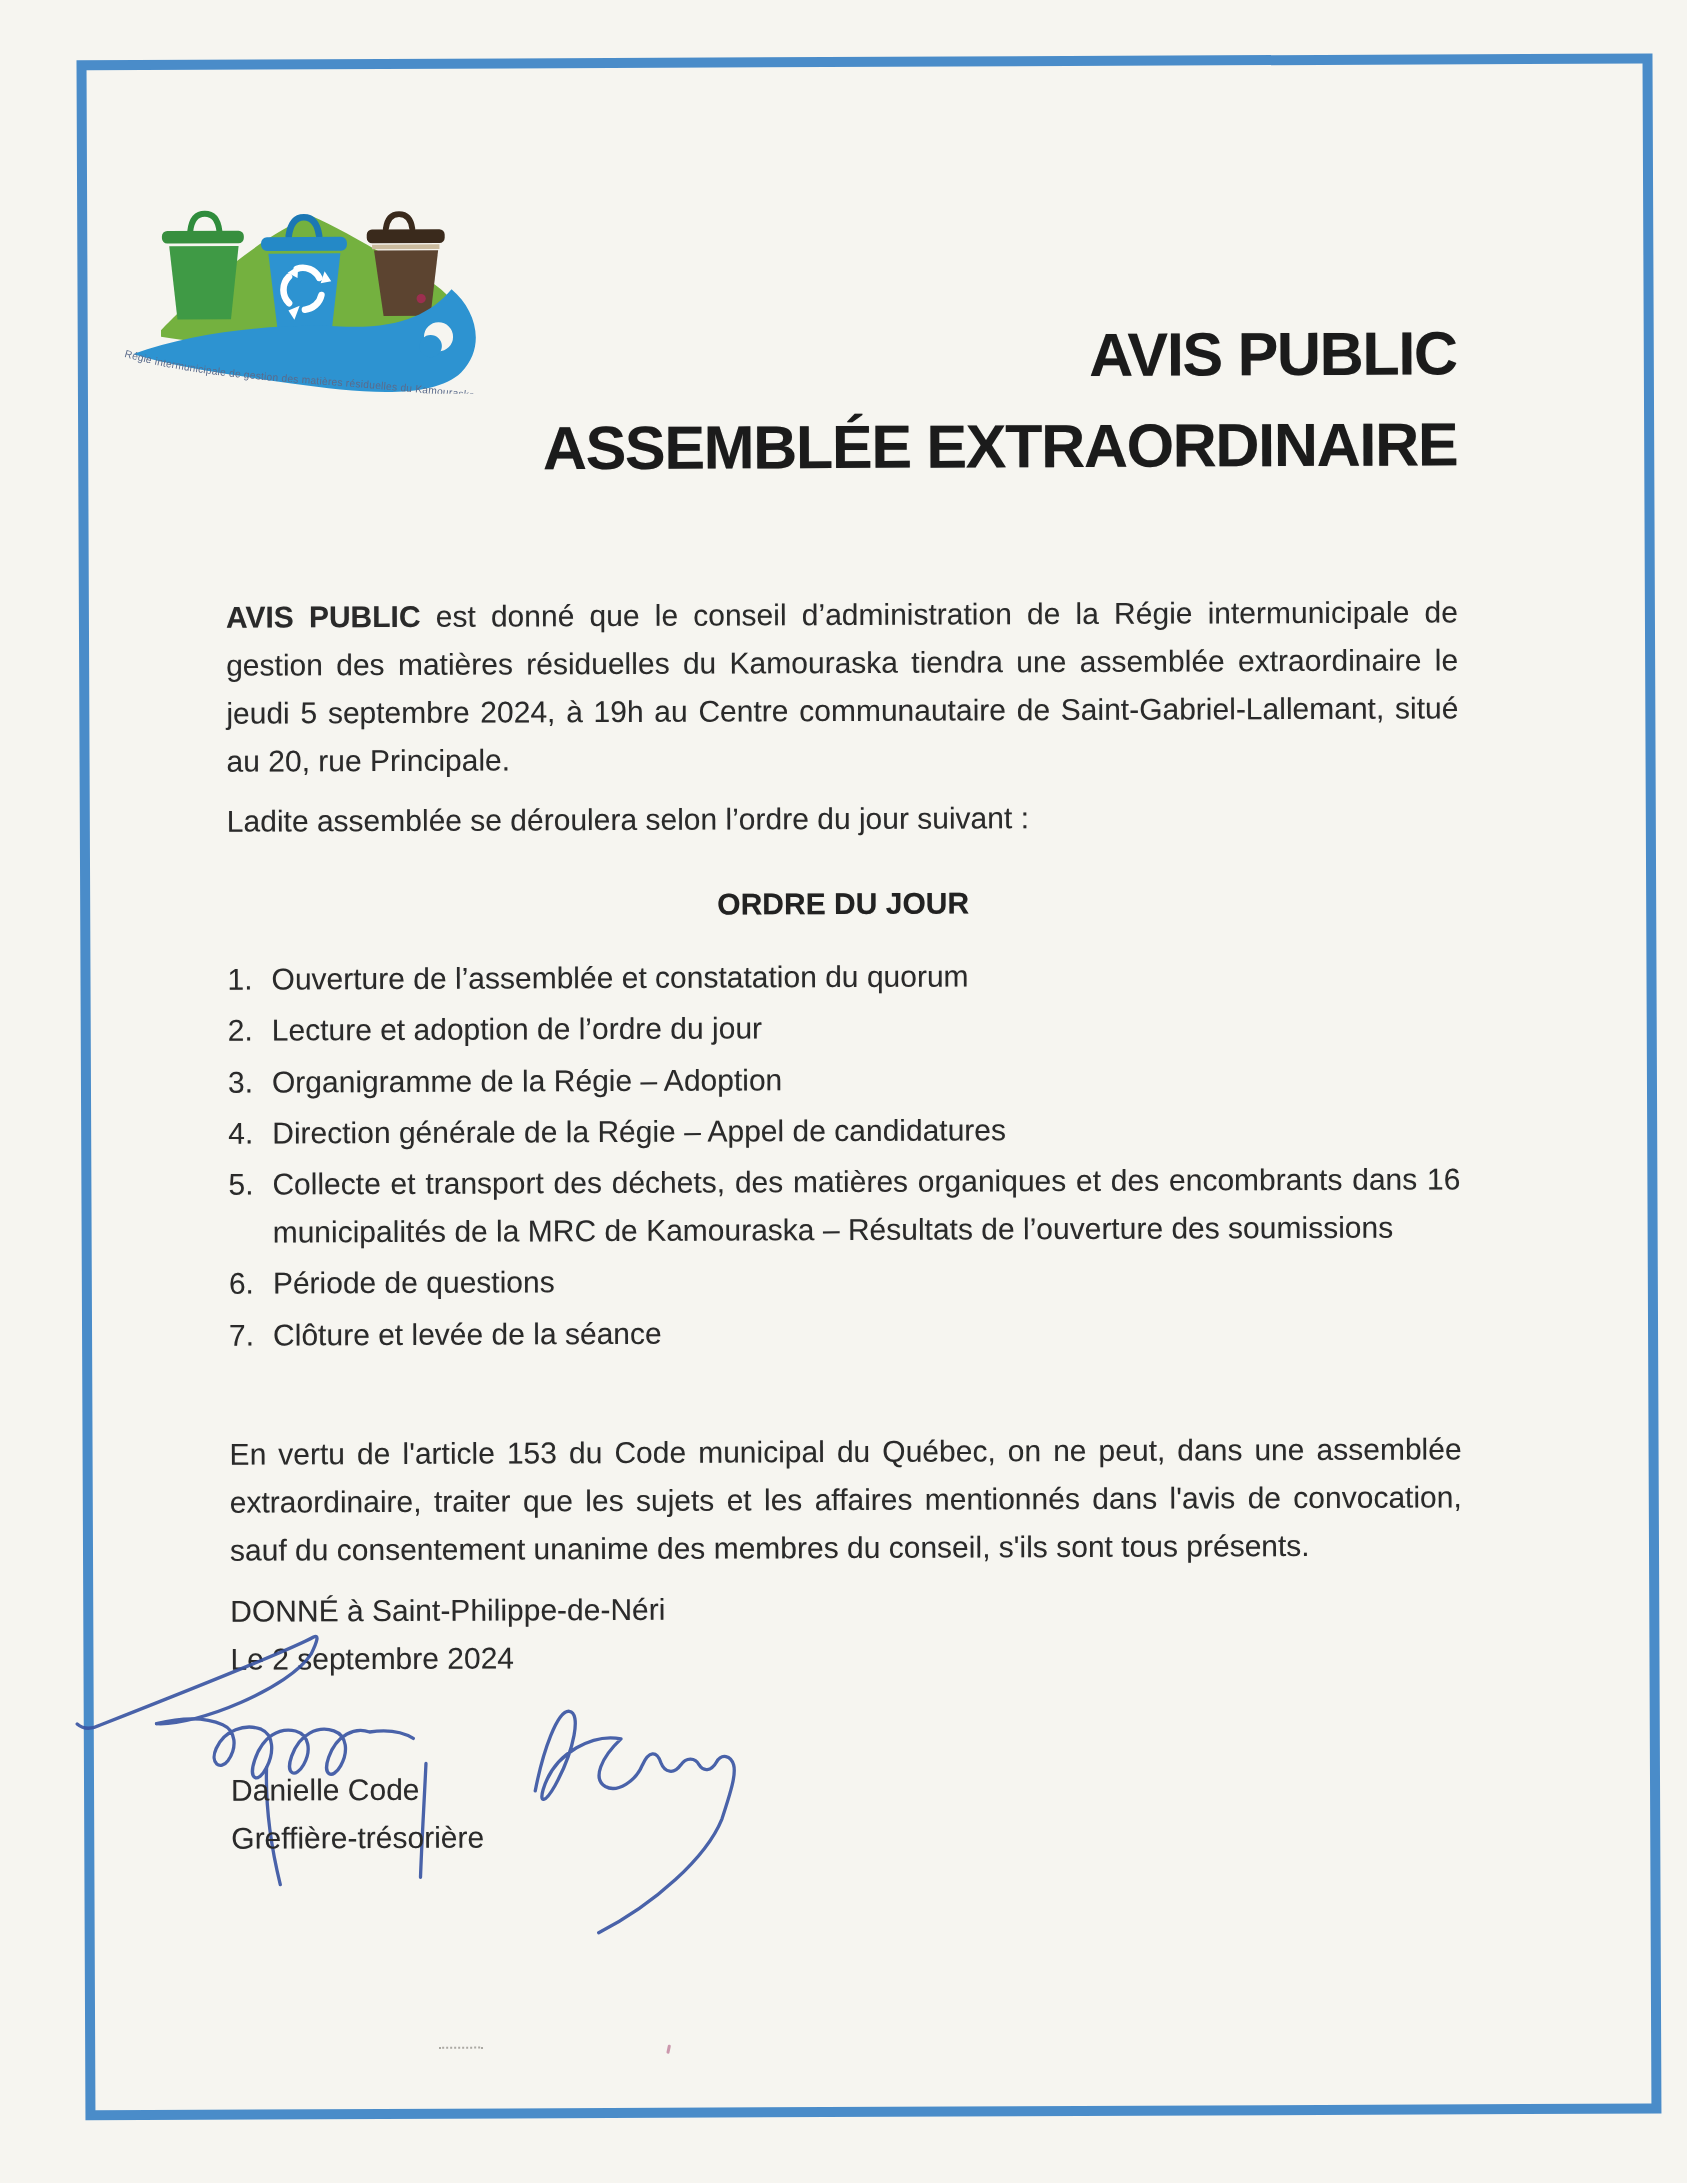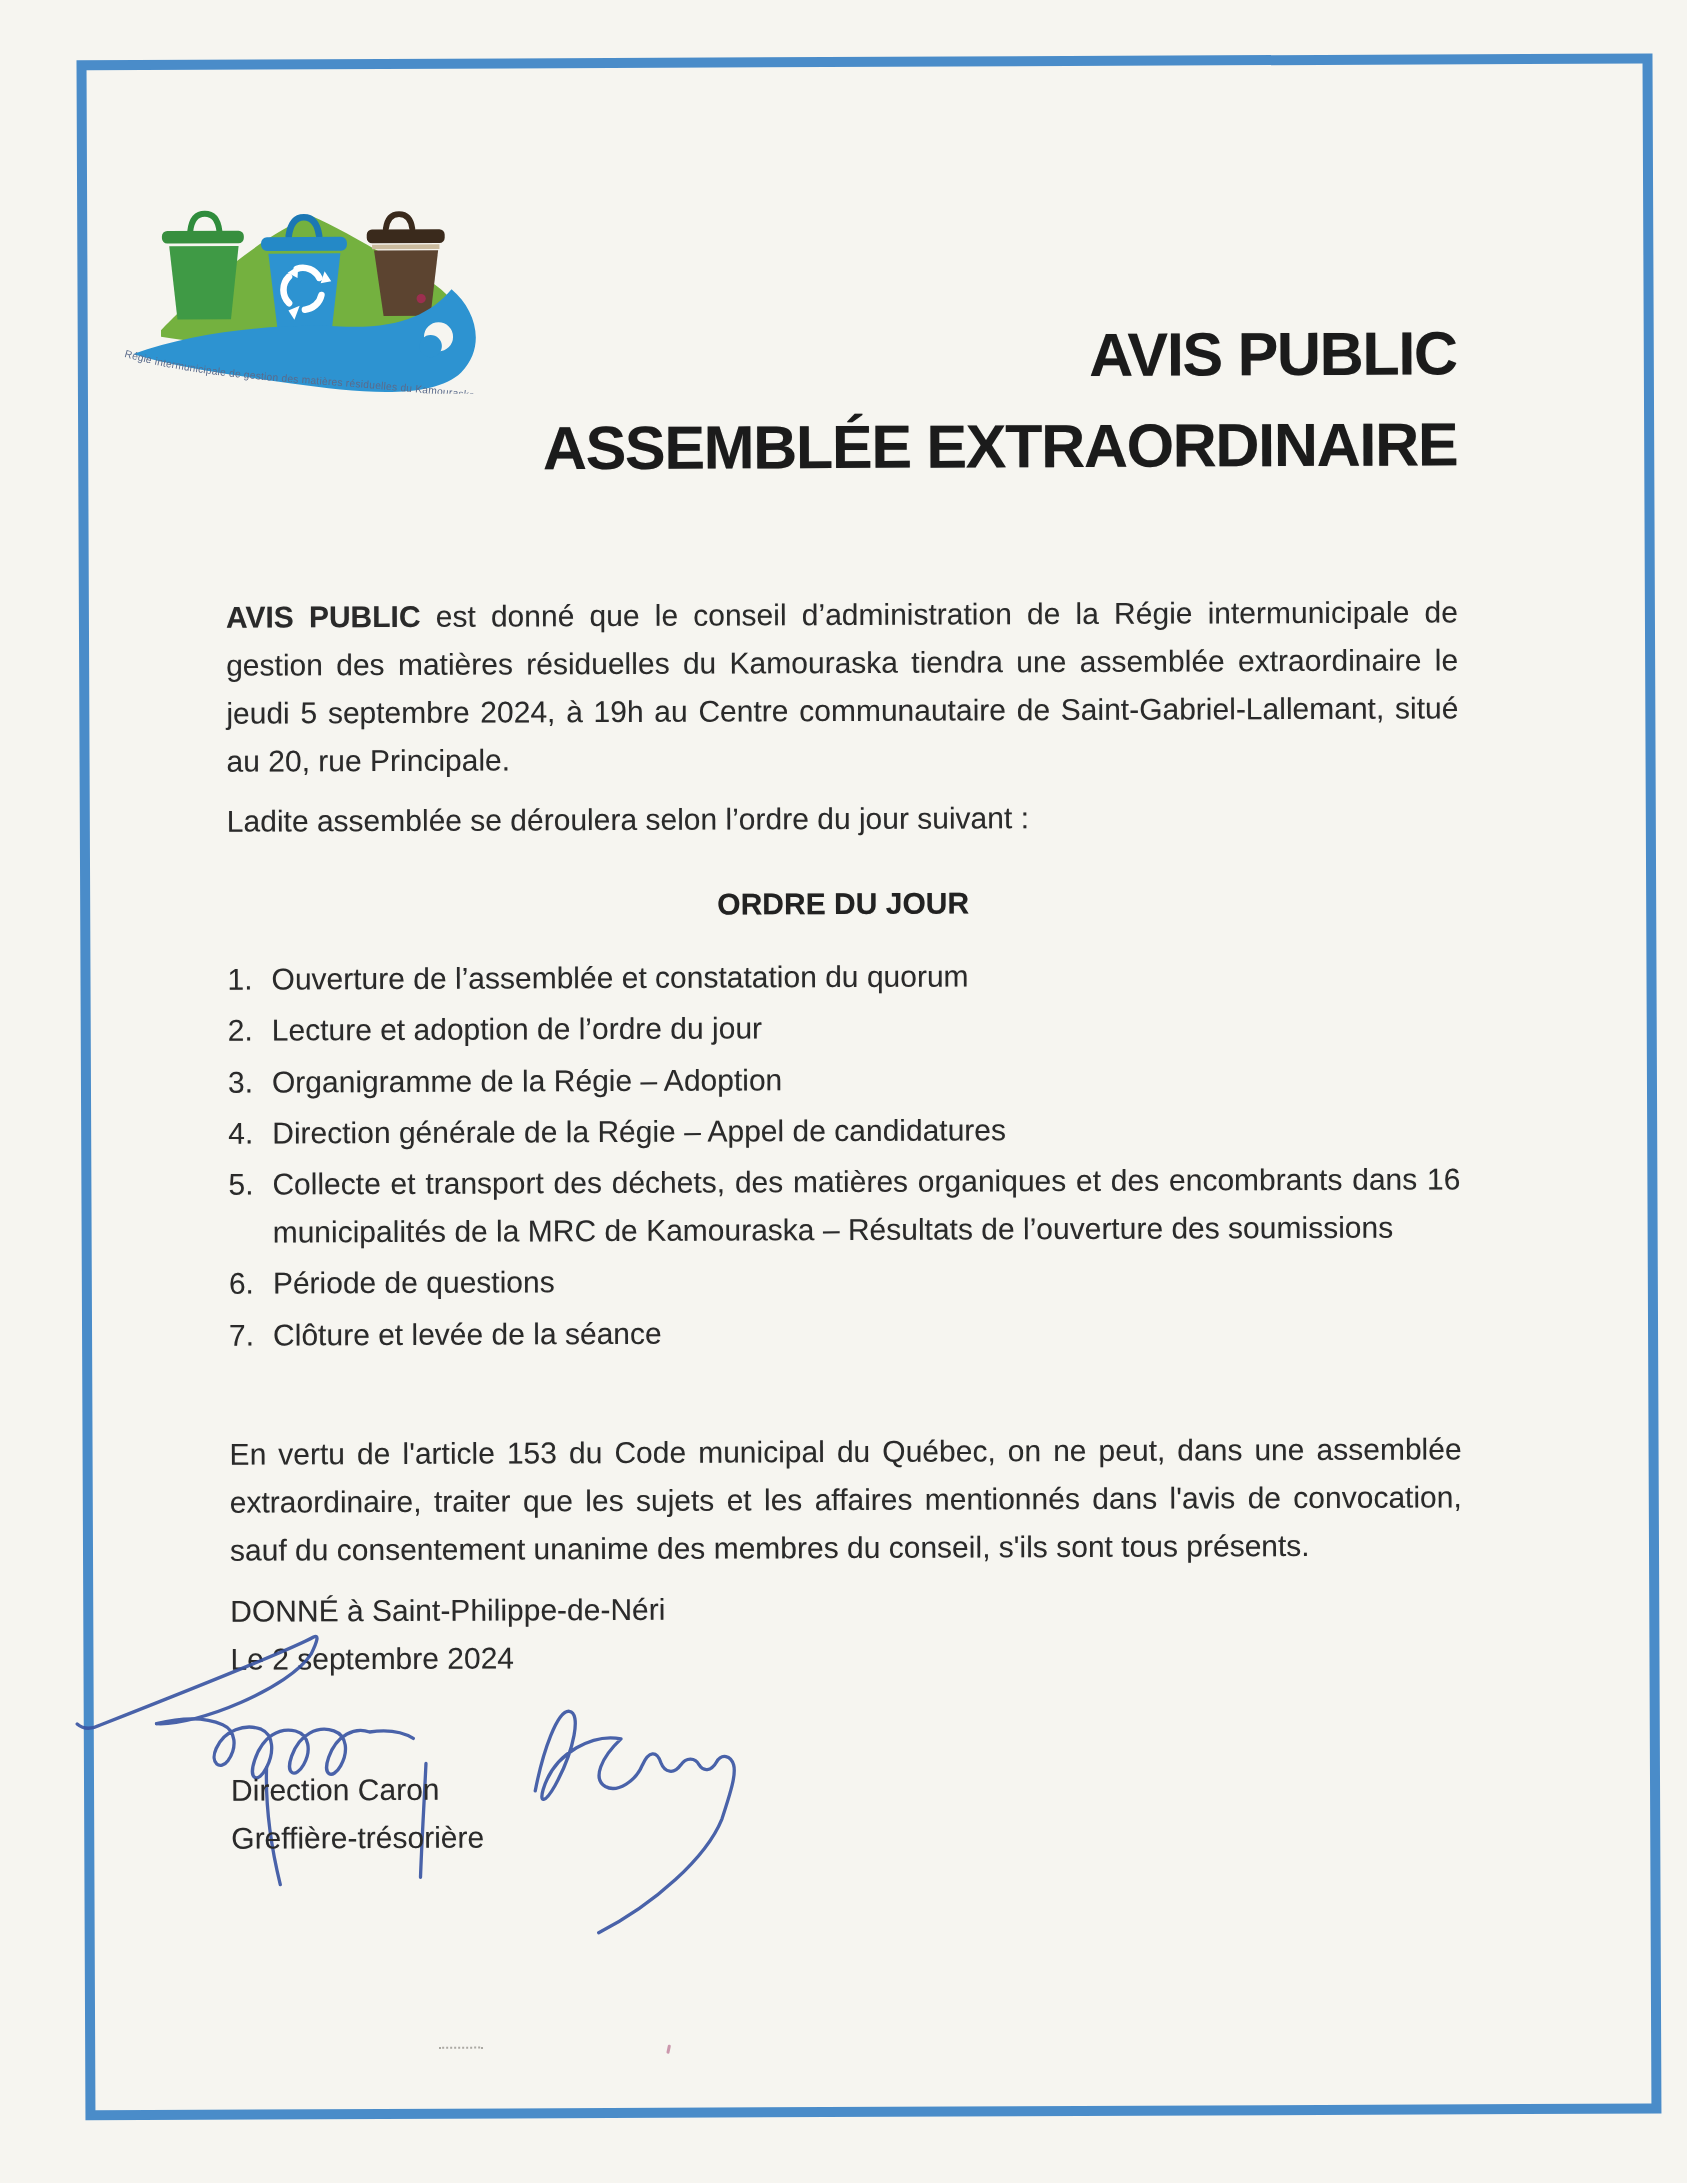--- a/index.html
+++ b/index.html
@@ -160,21 +160,21 @@
       <g stroke="#3a55a3" stroke-width="5" fill="none" stroke-linecap="round" stroke-linejoin="round" opacity="0.92">
         <path d="M 8 196 q 14 12 34 2 C 140 160 330 86 366 66 q 12 -6 -4 26 C 330 142 190 200 128 196"></path>
         <path d="M 128 196 C 170 186 205 188 228 198 C 248 207 250 232 236 252 C 224 268 208 256 218 234 C 230 206 262 196 286 205 C 305 213 306 240 294 263 C 281 288 266 282 276 252 C 288 216 314 202 338 208 C 359 214 362 238 350 259 C 338 280 322 274 332 246 C 344 212 372 200 396 208 C 416 215 418 240 406 261 C 394 282 378 276 388 248 C 400 214 428 202 450 210 C 478 206 500 210 516 220"></path>
         <path d="M 294 263 C 292 322 300 382 314 440"></path>
         <path d="M 535 258 C 532 318 528 378 526 430"></path>
         <path d="M 700 300 C 712 240 734 178 752 180 C 770 182 760 238 730 292 C 714 320 706 318 712 298 C 730 240 790 214 830 222 C 800 250 786 282 806 294 C 824 304 852 286 862 262 C 872 240 884 240 890 258 C 896 274 910 276 920 262 C 928 250 942 250 948 262 C 954 272 966 272 974 258 C 982 244 996 248 1000 262 C 1004 276 996 302 982 344 C 958 402 880 472 795 515"></path>
       </g>
     </svg>
 
     <p class="content-block para signer">
-      <span>Direction Caron</span><br>
+      <span>Danielle Code</span><br>
       <span>Greffière-trésorière</span>
     </p>
 
     <div class="artifact-dots"></div>
     <div class="artifact-speck"></div>
 
   </div>
 </div>
 
 

